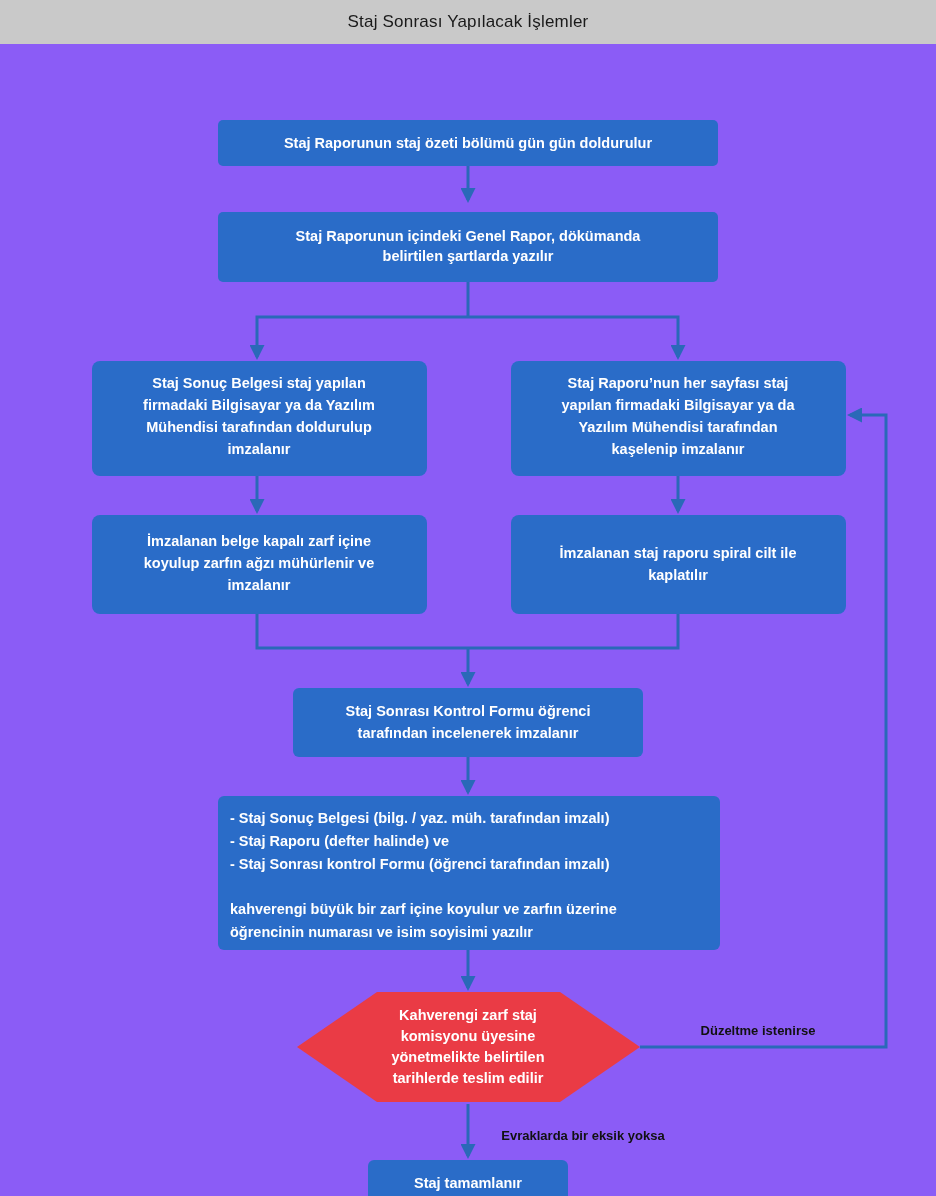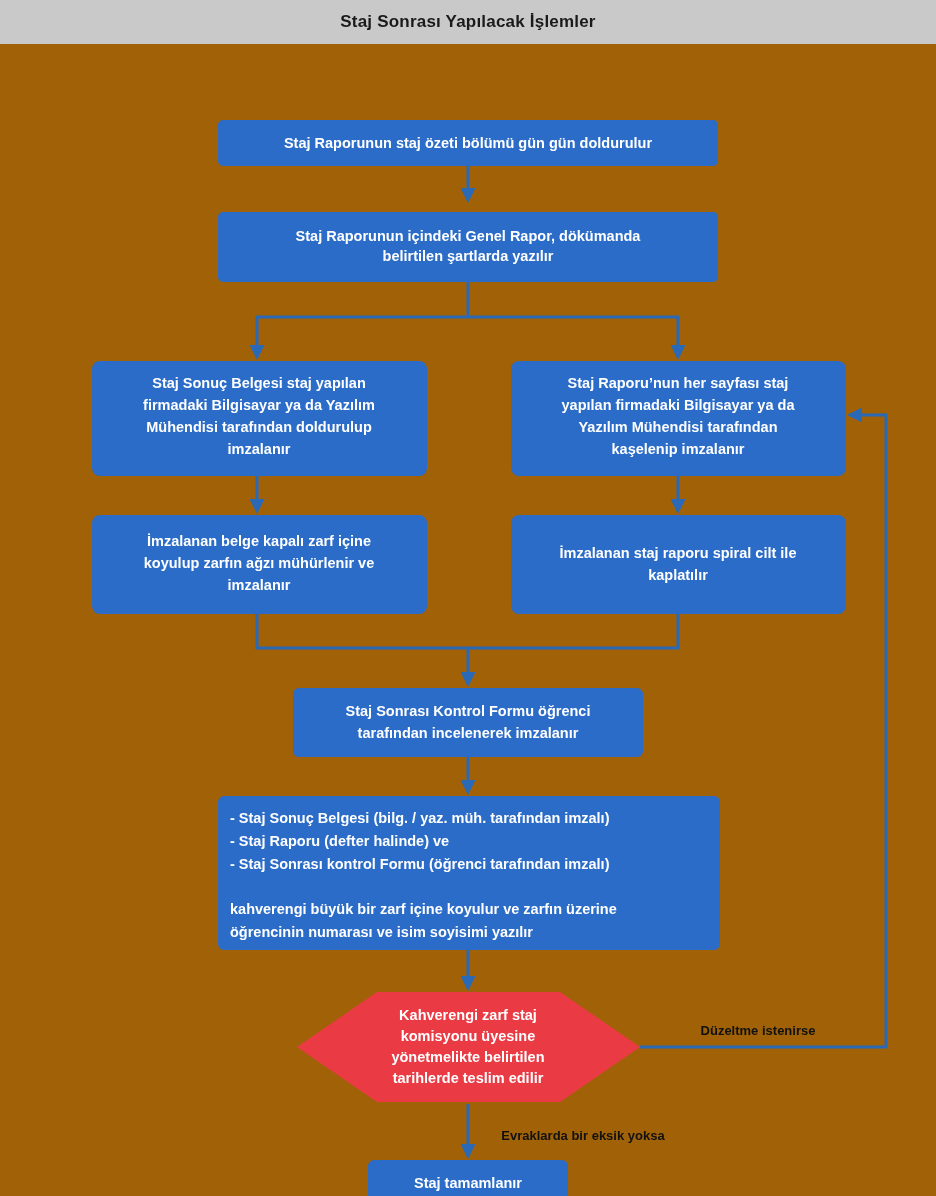--- a/index.html
+++ b/index.html
@@ -19,29 +19,29 @@
     width: 936px;
     height: 44px;
     background: #c9c9c9;
     display: flex;
     align-items: center;
     justify-content: center;
     box-sizing: border-box;
   }
   #title-text {
     font-size: 17px;
-    font-weight: bold;
+    font-weight: normal;
     color: #1a1a1a;
     letter-spacing: 0.2px;
   }
   #canvas-wrap {
     position: relative;
     width: 936px;
     height: 1152px;
-    background: #a16207;
+    background: #8b5cf6;
   }
   svg#flow {
     display: block;
     width: 936px;
     height: 1152px;
   }
   .node-text {
     fill: #ffffff;
     font-family: "Liberation Sans", sans-serif;
     font-size: 14.5px;

